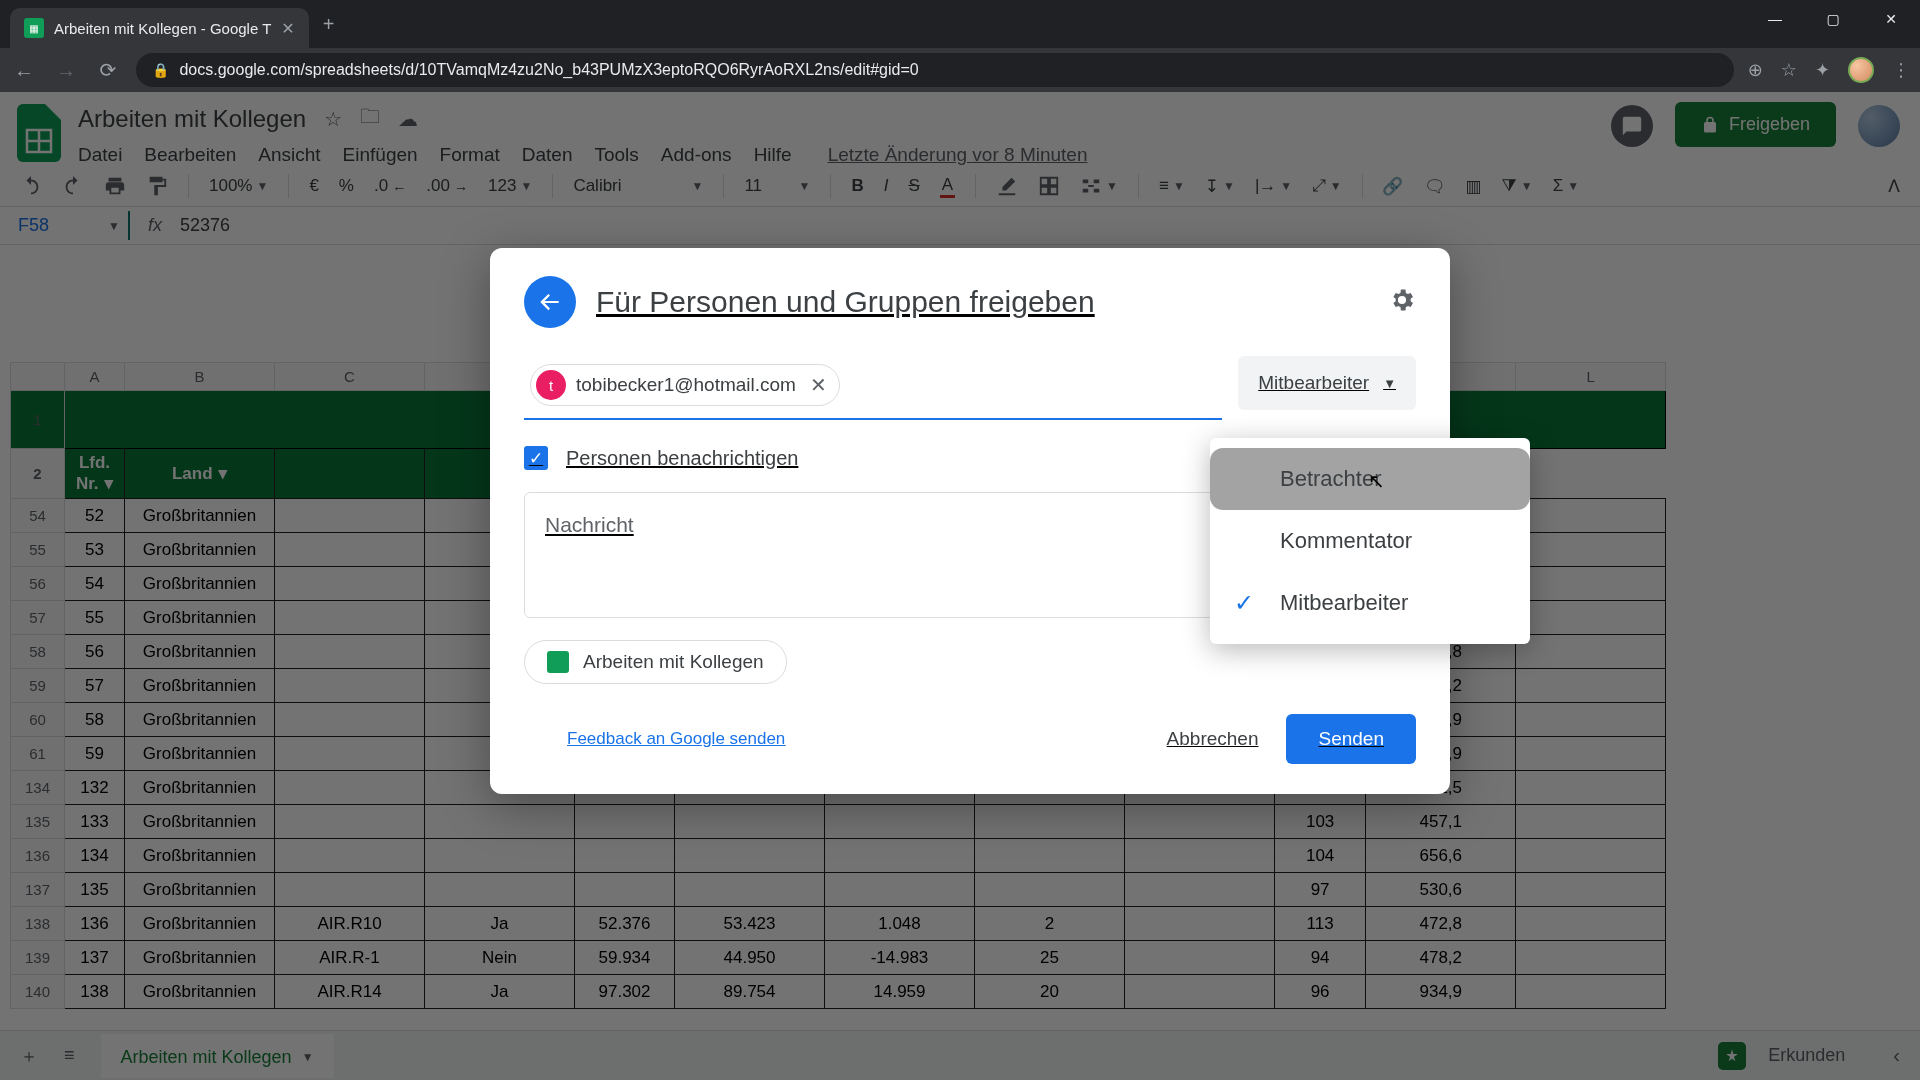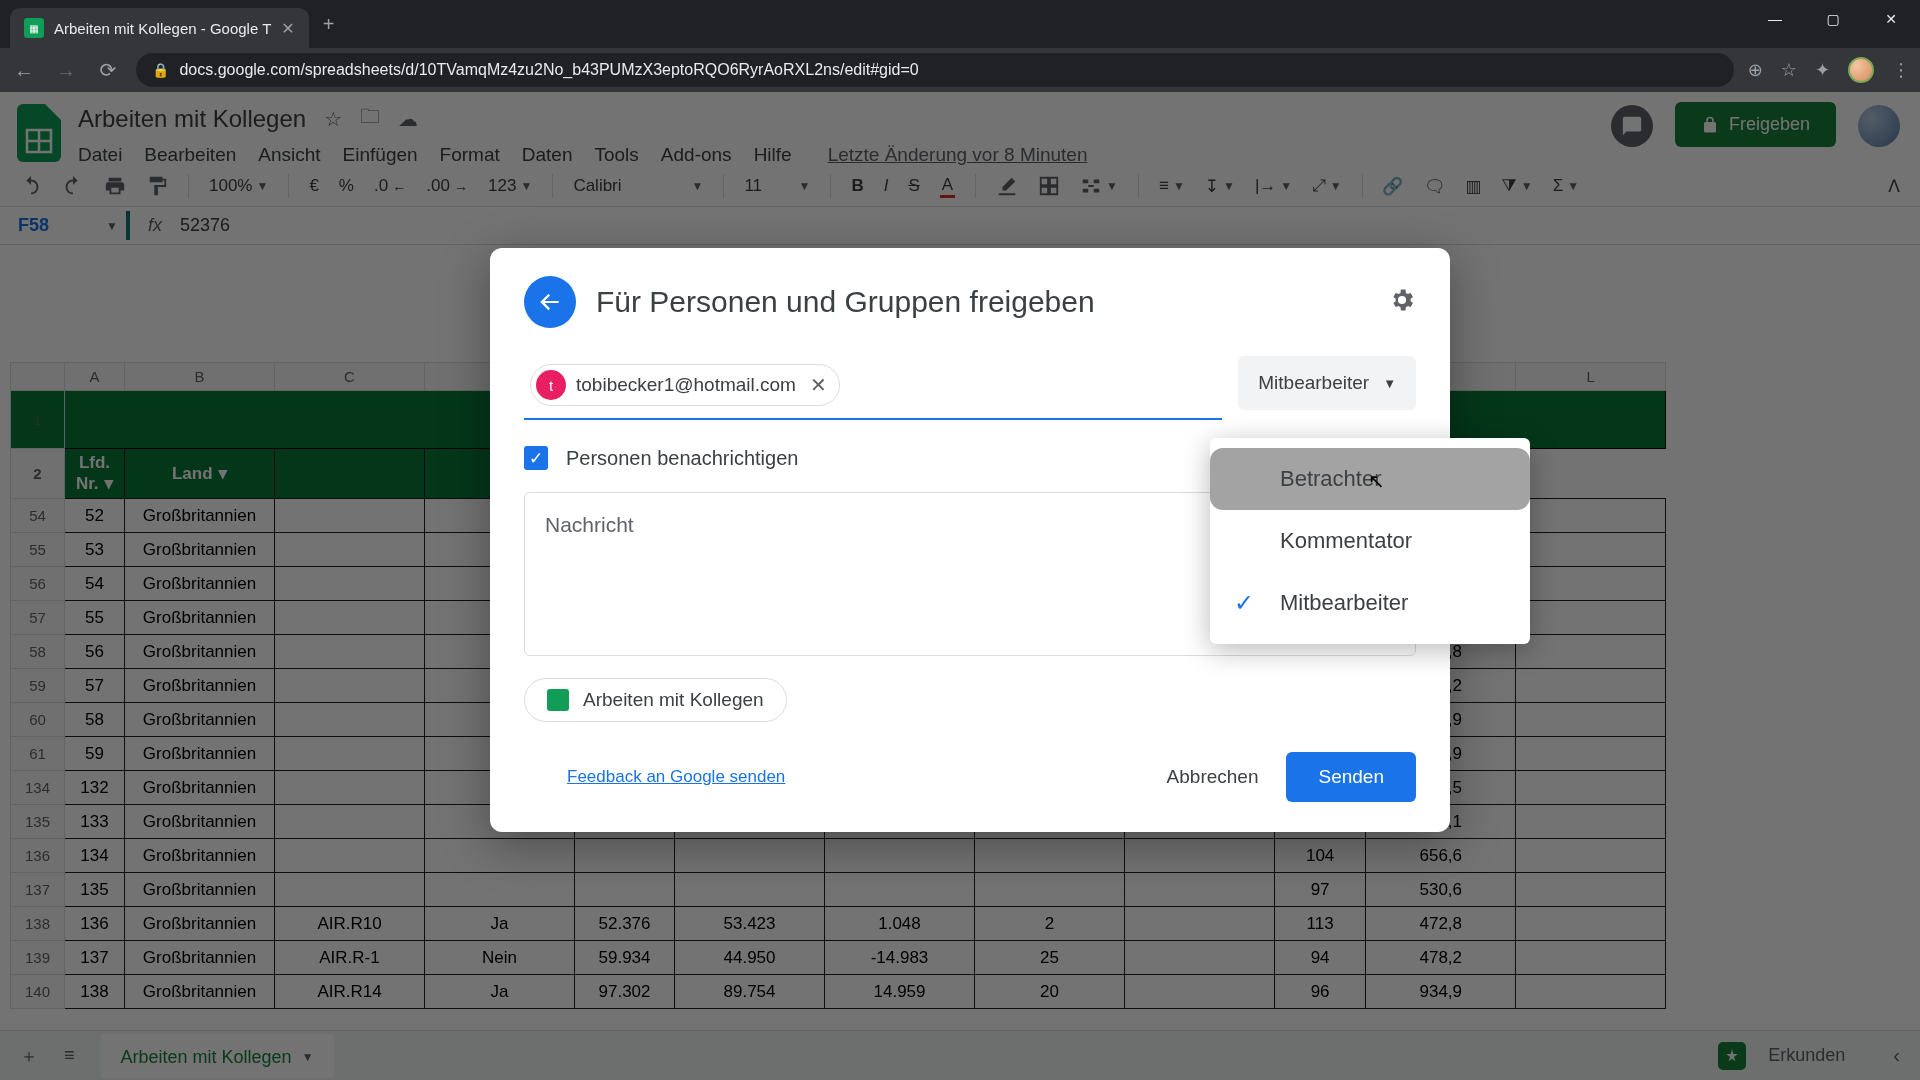--- a/index.html
+++ b/index.html
@@ -44,42 +44,42 @@
 .profile-avatar { width: 42px; height: 42px; border-radius: 50%; background: radial-gradient(circle at 30% 30%, #b7cde6, #5a7fa6); }
 
 .toolbar { display: flex; align-items: center; padding: 8px 20px; gap: 20px; border-bottom: 1px solid #dadce0; font-size: 17px; color: #3c4043; }
 .tb-sep { width: 1px; height: 24px; background: #dadce0; }
 .tb-btn { display: flex; align-items: center; gap: 4px; }
 .tb-svg { width: 22px; height: 22px; fill: #5f6368; }
 .chev { font-size: 12px; color: #5f6368; }
 .expand-tb { margin-left: auto; }
 
 .fxbar { display: flex; align-items: center; padding: 4px 10px; border-bottom: 1px solid #dadce0; font-size: 18px; color: #3c4043; }
-.cellref { width: 120px; padding: 4px 8px; border-right: 4px solid #0f766e; display: flex; align-items: center; justify-content: space-between; color: #1a73e8; font-weight: bold; }
+.cellref { width: 120px; padding: 4px 8px; border-right: 2px solid #0f766e; display: flex; align-items: center; justify-content: space-between; color: #1a73e8; }
 .fx-sym { font-style: italic; padding: 0 18px; color: #5f6368; }
 
 
 .grid-wrap { position: absolute; left: 0; right: 0; top: 270px; height: 680px; padding-left: 10px; }
 table.grid { border-collapse: collapse; font-size: 17px; }
 .colhead th { background: #f8f9fa; border: 1px solid #dadce0; font-weight: normal; color: #5f6368; height: 28px; font-size: 15px; }
 .rowhead { background: #f8f9fa; border: 1px solid #dadce0; color: #5f6368; width: 54px; text-align: center; font-size: 15px; }
 td { border: 1px solid #202124; padding: 4px 10px; height: 34px; text-align: center; background: #fff; }
 tr.hdr td { background: #0b7a3b; color: #fff; font-weight: bold; }
 tr.spacer td { background: #0b7a3b; height: 58px; }
 .filter-arrow { margin-left: 6px; }
 
 
 .sheetbar { position: absolute; bottom: 0; left: 0; right: 0; height: 50px; background: #f1f3f4; border-top: 1px solid #dadce0; display: flex; align-items: center; padding: 0 20px; gap: 26px; font-size: 18px; color: #5f6368; }
 .sheet-tab { background: #fff; padding: 10px 20px; border-radius: 0; display: flex; align-items: center; gap: 10px; color: #188038; border-top: 3px solid transparent; }
 .explore { margin-left: auto; display: flex; align-items: center; gap: 22px; color: #5f6368; }
 .explore-icon { width: 28px; height: 28px; background: #188038; border-radius: 5px; display: flex; align-items: center; justify-content: center; }
 .collapse-right { font-size: 20px; }
 
 
-.dialog { position: absolute; z-index: 10; left: 490px; top: 248px; width: 960px; background: #fff; border-radius: 12px; padding: 28px 34px 30px; box-shadow: 0 12px 48px rgba(0,0,0,.35); }
+.dialog { position: absolute; z-index: 10; left: 490px; top: 248px; width: 960px; background: #fff; border-radius: 12px; padding: 28px 34px 30px; box-shadow: 0 12px 48px rgba(0,0,0,.35); text-decoration: underline; }
 .dlg-head { display: flex; align-items: center; gap: 20px; }
 .back-btn { width: 52px; height: 52px; border-radius: 50%; background: #1a73e8; display: flex; align-items: center; justify-content: center; }
 .back-btn svg { width: 26px; height: 26px; fill: #fff; }
 .dlg-title { font-size: 30px; color: #3c4043; flex: 1; }
 .gear { color: #5f6368; }
 .gear svg { width: 28px; height: 28px; fill: #5f6368; }
 
 .recipients { margin-top: 28px; display: flex; gap: 16px; align-items: flex-start; }
 .chips { flex: 1; border-bottom: 2px solid #1a73e8; padding: 8px 6px 12px; }
 .chip { display: inline-flex; align-items: center; gap: 10px; border: 1px solid #dadce0; border-radius: 26px; padding: 5px 12px 5px 5px; font-size: 19px; color: #3c4043; }
@@ -90,21 +90,21 @@
 .role-caret { font-size: 13px; }
 
 .role-menu { position: absolute; z-index: 20; left: 1210px; top: 438px; width: 320px; background: #fff; border-radius: 6px; box-shadow: 0 6px 28px rgba(0,0,0,.28); padding: 10px 0; }
 .role-item { padding: 18px 28px 18px 70px; font-size: 22px; color: #3c4043; position: relative; }
 .role-item:first-child { background: #a3a3a3; border-radius: 13px; }
 .role-check { position: absolute; left: 24px; top: 50%; transform: translateY(-50%); color: #1a73e8; font-size: 24px; }
 
 .notify-row { display: flex; align-items: center; gap: 18px; margin-top: 26px; font-size: 20px; color: #3c4043; }
 .checkbox { width: 24px; height: 24px; background: #1a73e8; border-radius: 3px; display: flex; align-items: center; justify-content: center; color: #fff; font-size: 17px; }
 
-.msg-box { margin-top: 22px; border: 1px solid #dadce0; border-radius: 6px; padding: 20px; font-size: 21px; color: #5f6368; height: 164px; }
+.msg-box { margin-top: 22px; border: 1px solid #dadce0; border-radius: 6px; padding: 20px; font-size: 21px; color: #5f6368; height: 126px; }
 
 .doc-chip { margin-top: 22px; display: inline-flex; align-items: center; gap: 14px; border: 1px solid #dadce0; border-radius: 30px; padding: 10px 22px; font-size: 19px; color: #3c4043; }
 .doc-chip-icon { width: 22px; height: 22px; background: #0f9d58; border-radius: 3px; }
 
 .dlg-foot { display: flex; align-items: center; margin-top: 30px; }
 .feedback { color: #1a73e8; font-size: 17px; text-decoration: underline; margin-left: 43px; }
 .dlg-actions { margin-left: auto; display: flex; gap: 8px; align-items: center; }
 .btn-cancel { font-size: 19px; color: #3c4043; padding: 14px 20px; }
 .btn-send { background: #1a73e8; color: #fff; font-size: 19px; padding: 14px 32px; border-radius: 6px; }
 

